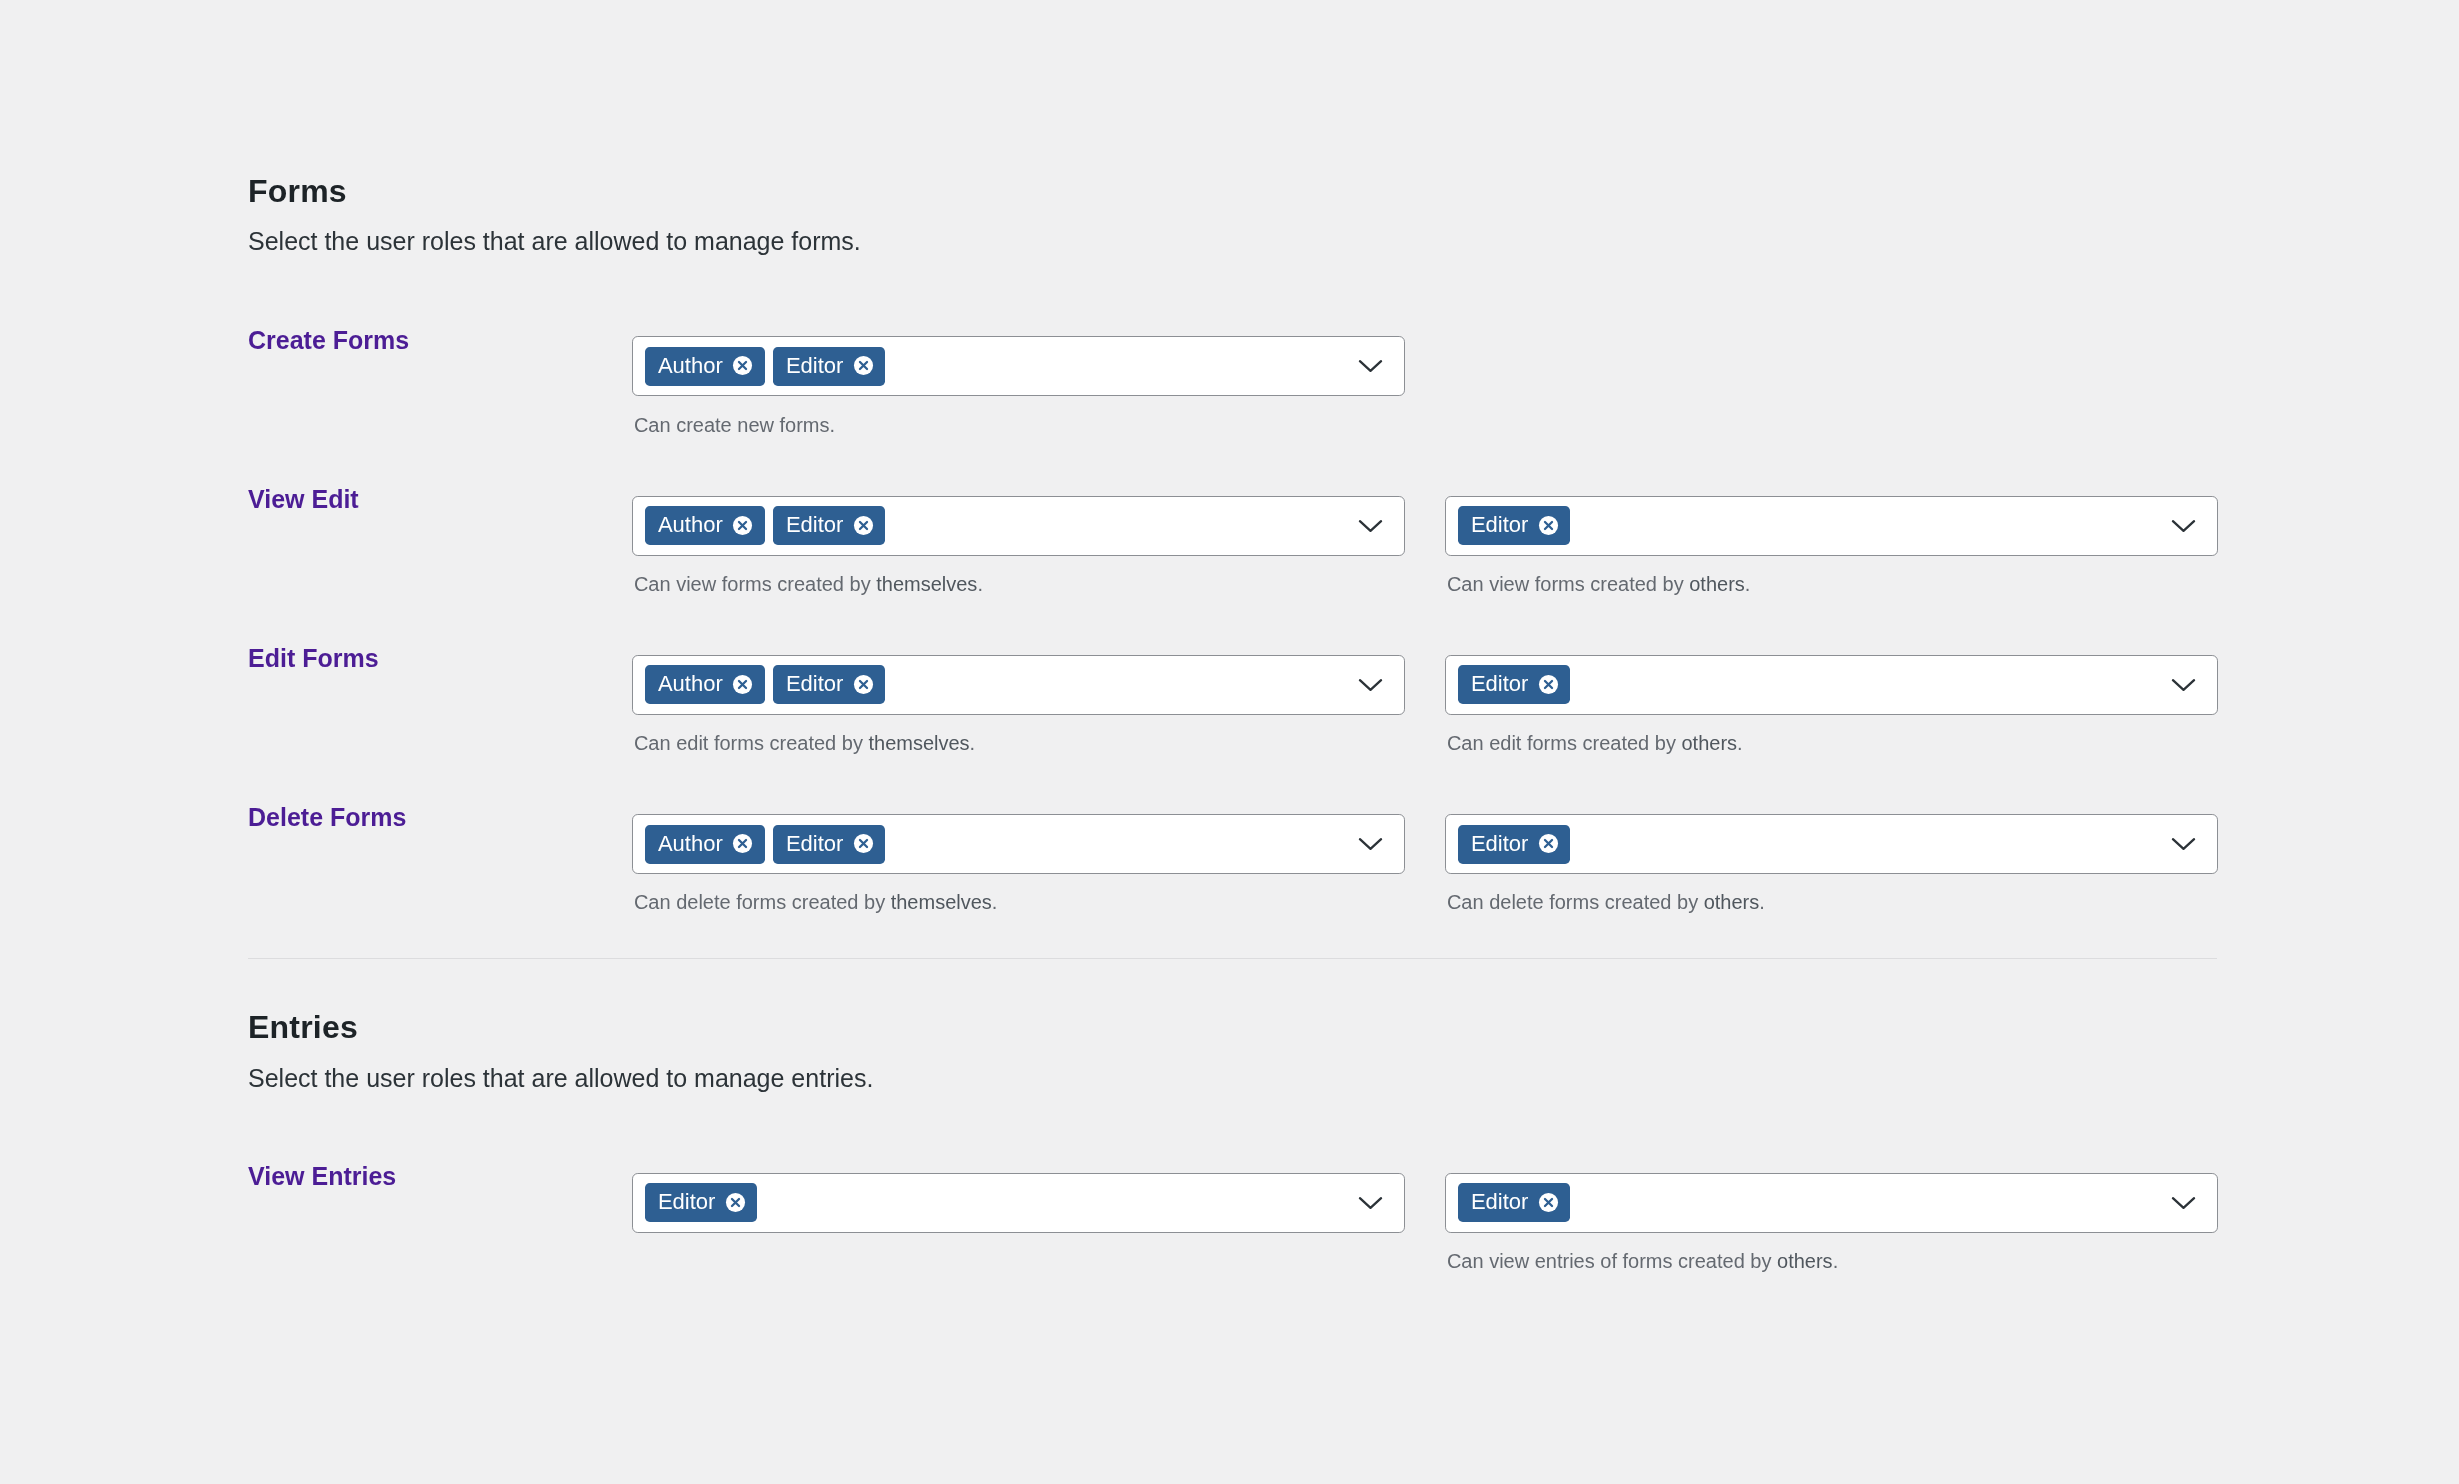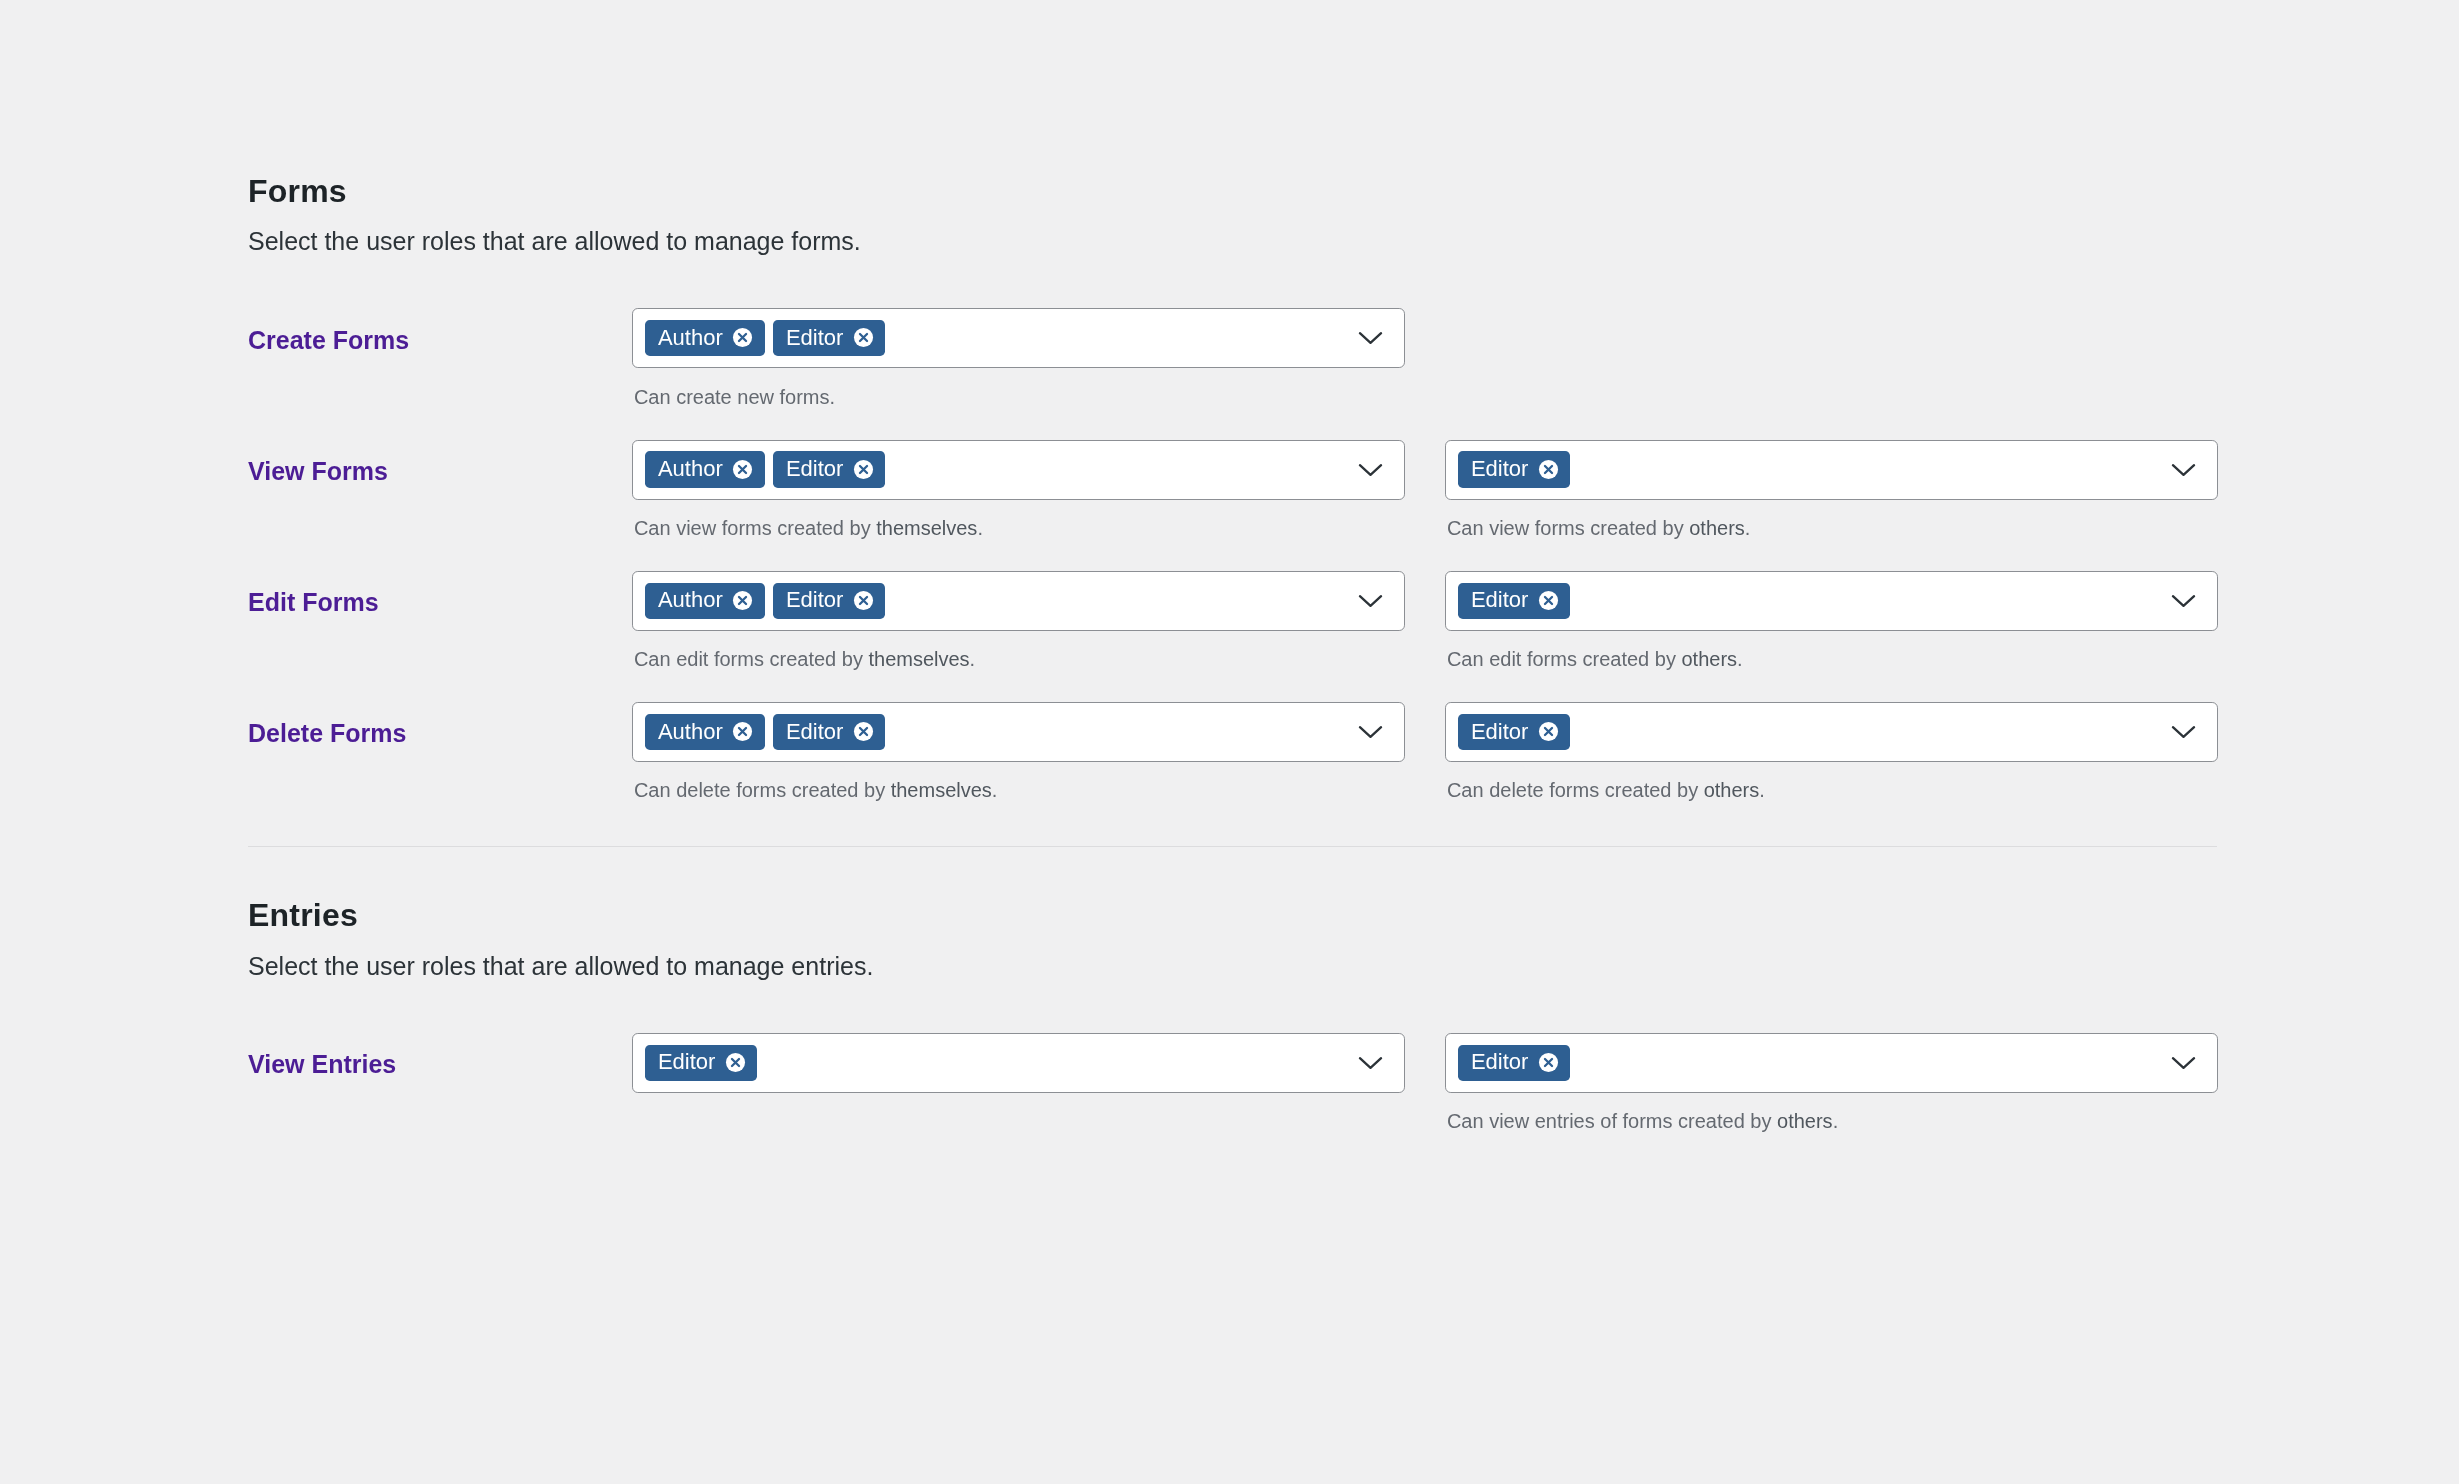--- a/index.html
+++ b/index.html
@@ -58,24 +58,24 @@
     flex: 0 0 773px;
   }
   .select-box {
     position: relative;
     background: #ffffff;
     border: 1px solid #8c8f94;
     border-radius: 5.8px;
     min-height: 60px;
     box-sizing: border-box;
     display: flex;
-    align-items: center;
     flex-wrap: wrap;
     padding: 9.6px 67px 9.6px 11.5px;
     gap: 7.7px;
+    margin-top: 28px;
   }
   .chip {
     display: inline-flex;
     align-items: center;
     background: #2e5f92;
     color: #ffffff;
     border-radius: 4.8px;
     font-size: 22px;
     padding: 6.7px 11.5px 7.7px 13.4px;
     line-height: 1;
@@ -152,21 +152,21 @@
                   <svg viewBox="0 0 26 16" width="25" height="15.4" aria-hidden="true">
                     <path d="M2 3 L13 13 L24 3" fill="none" stroke="#2c3338" stroke-width="2.4" stroke-linecap="round" stroke-linejoin="round"></path>
                   </svg>
                 </span>
               </div>
               <p class="helper"><span>Can create new forms.</span><b></b><span></span></p>
             </div>
           </div>
         </div>
         <div class="field-row">
-          <div class="field-label">View Forms</div>
+          <div class="field-label">View Edit</div>
           <div class="field-cols">
             <div class="field-col">
               <div class="select-box">
                 <span class="chip">
                   <span>Author</span>
                   <span class="chip-x">
                     <svg viewBox="0 0 22 22" width="21" height="21" aria-hidden="true">
                       <circle cx="11" cy="11" r="10" fill="#ffffff"></circle>
                       <path d="M7.3 7.3 L14.7 14.7 M14.7 7.3 L7.3 14.7" stroke="#2e5f92" stroke-width="2.4" stroke-linecap="round"></path>
                     </svg>

